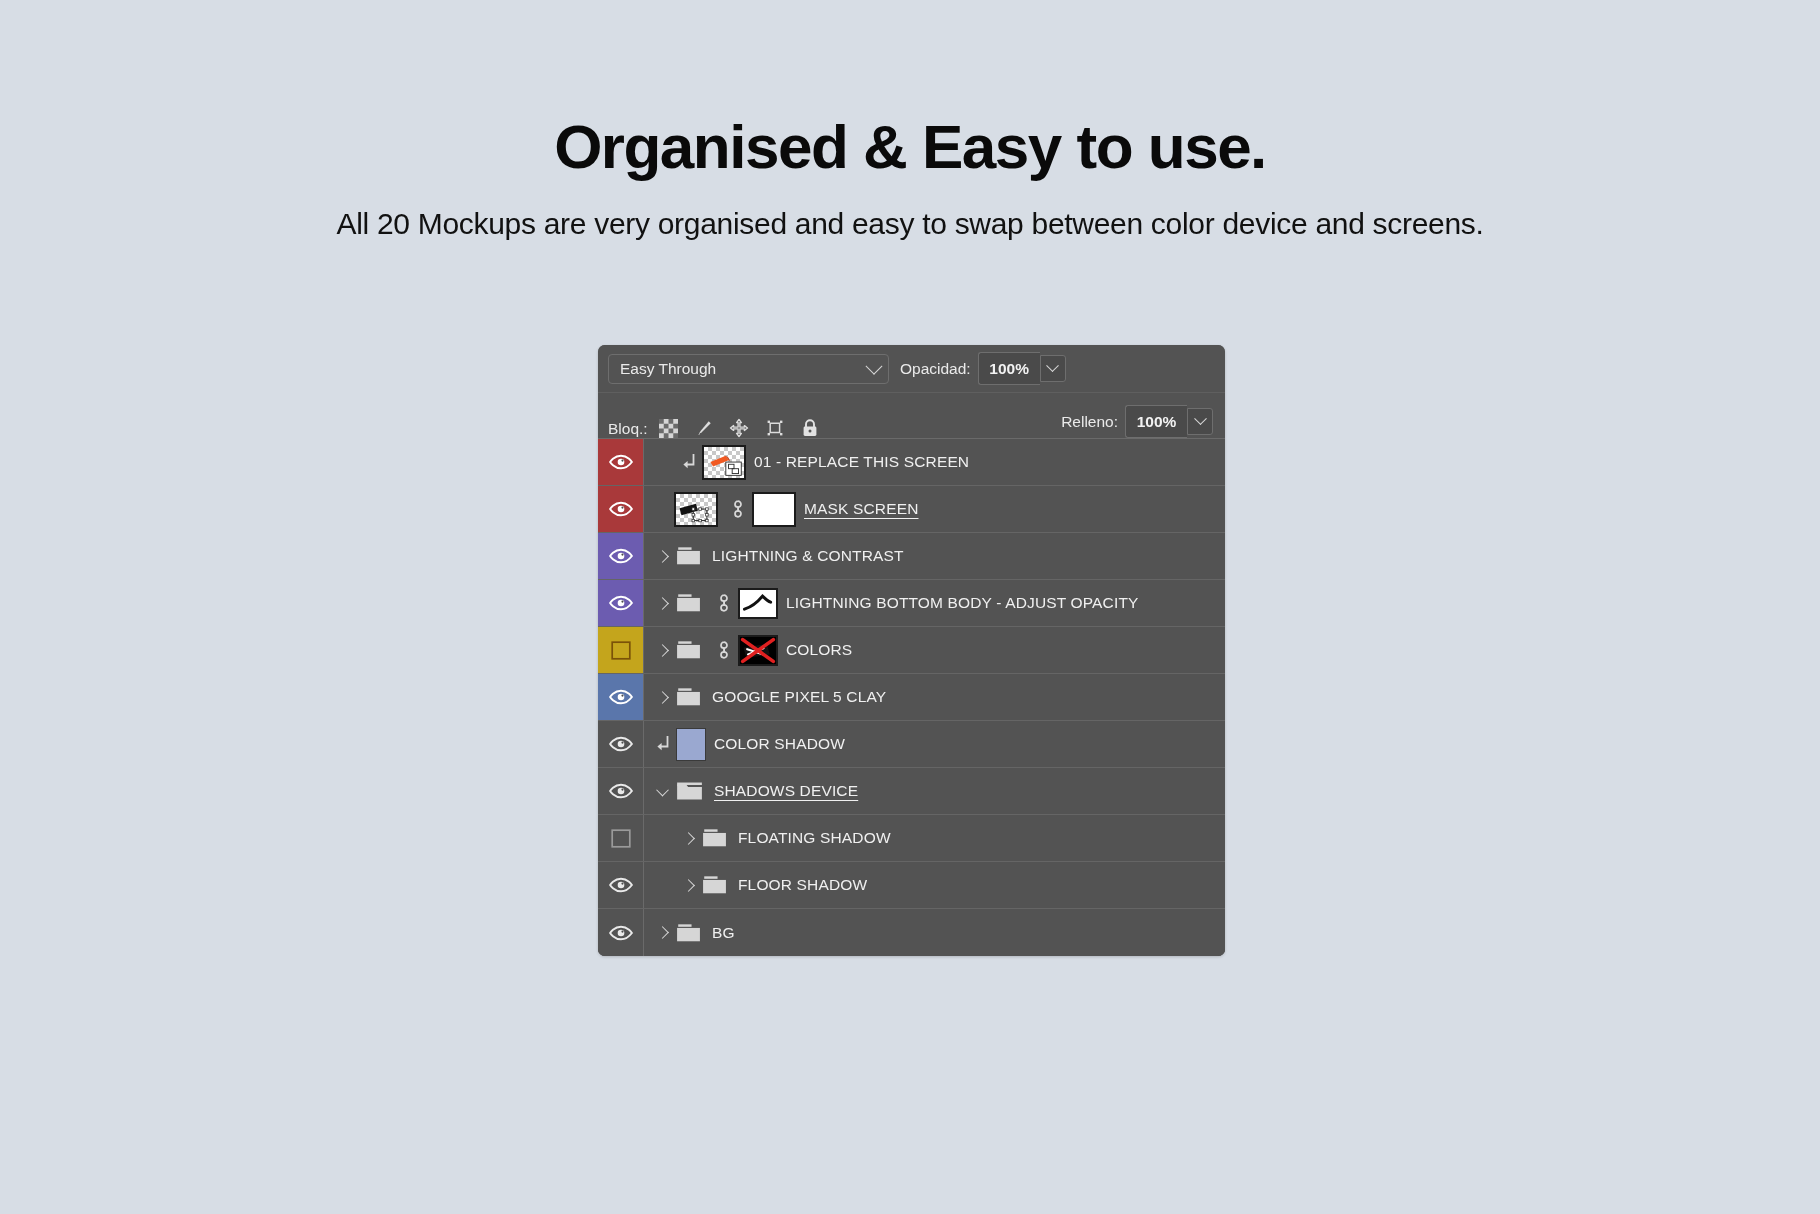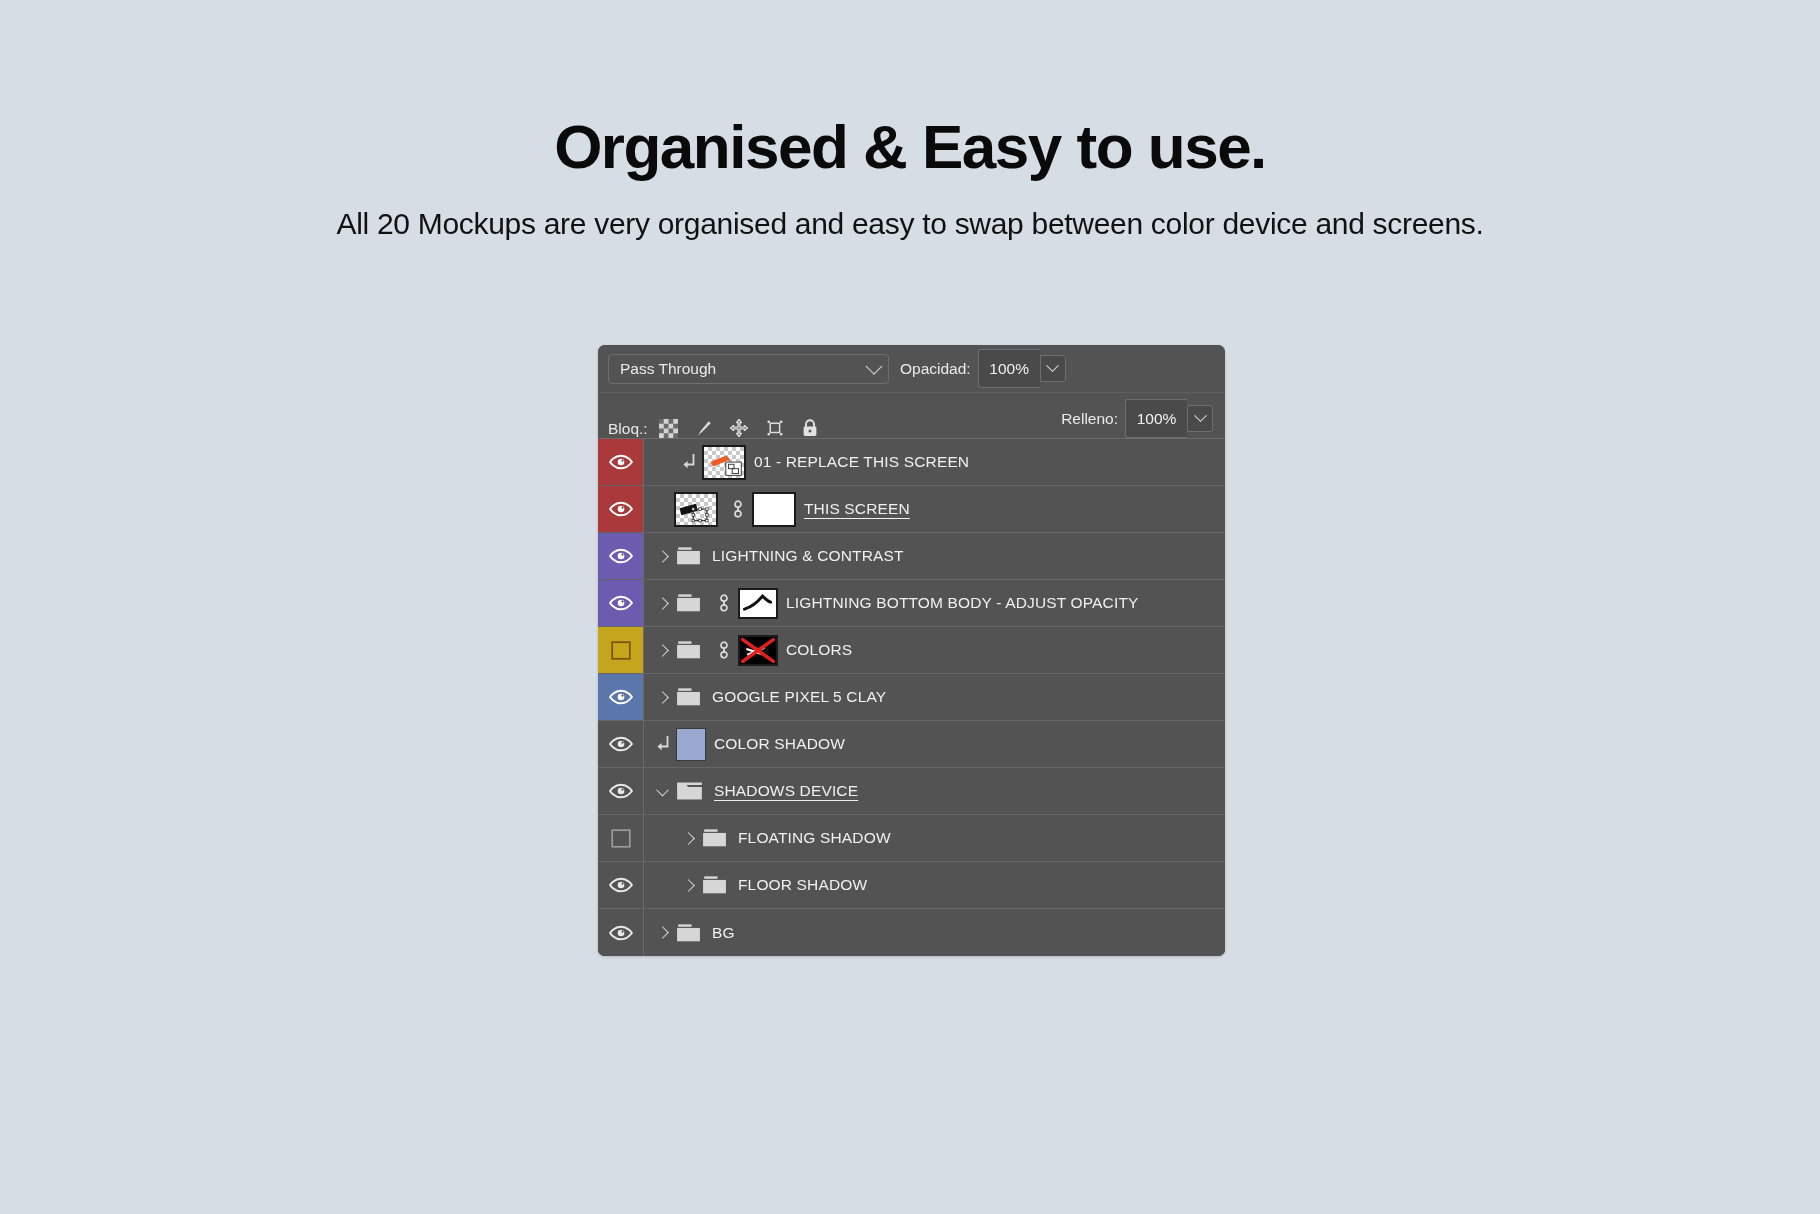--- a/index.html
+++ b/index.html
@@ -58,25 +58,25 @@
   }
   .chev{
     display:inline-block; width:11px; height:11px;
     border-right:1.7px solid #d6d6d6; border-bottom:1.7px solid #d6d6d6;
     transform:rotate(45deg) translate(-2px,-2px);
   }
   .chev.sm{width:8px;height:8px;border-width:1.6px;}
   .oplabel{margin-left:11px; font-size:15.5px; color:#eaeaea; white-space:nowrap;}
   .numfield{
     margin-left:7px;
-    height:39px; min-width:62px;
+    height:33px; min-width:62px;
     background:#4a4a4a; border:1px solid #6e6e6e; border-right:none;
     border-radius:3px 0 0 3px;
     display:flex;align-items:center;justify-content:center;
-    font-size:15.5px; color:#f2f2f2; box-sizing:border-box; padding:0 8px;
+    font-size:15.5px; color:#f2f2f2; box-sizing:border-box; padding:0 8px;font-weight:bold;
   }
   .numstep{
     height:27px; width:26px;
     background:#4a4a4a; border:1px solid #6e6e6e;
     border-radius:0 3px 3px 0;
     display:flex;align-items:center;justify-content:center;box-sizing:border-box;
   }
 
   
   .lockbar{
@@ -162,21 +162,21 @@
 
 <div class="headline-wrap">
   <h1 class="headline">Organised &amp; Easy to use.</h1>
   <p class="subhead">All 20 Mockups are very organised and easy to swap between color device and screens.</p>
 </div>
 
 <div class="panel">
 
   <div class="topbar">
     <div class="blendselect">
-      <span>Pass Through</span>
+      <span>Easy Through</span>
       <span class="chev"></span>
     </div>
     <span class="oplabel">Opacidad:</span>
     <div class="numfield">100%</div>
     <div class="numstep">
       <span class="chev sm"></span>
     </div>
   </div>
 
   <div class="lockbar">
@@ -290,21 +290,21 @@
       </g>
     </svg></span>
           <span class="linkmark">
             <svg width="14" height="22" viewBox="0 0 14 22">
   <path d="M7 3.2 a3 3 0 1 1 0 6 a3 3 0 1 1 0 -6" fill="none" stroke="#d8d8d8" stroke-width="1.7"></path>
   <path d="M7 12.8 a3 3 0 1 1 0 6 a3 3 0 1 1 0 -6" fill="none" stroke="#d8d8d8" stroke-width="1.7"></path>
   <rect x="6.1" y="8.4" width="1.9" height="5.4" fill="#d8d8d8"></rect>
 </svg>
           </span>
           <span class="thumb" style="background:#fff"></span>
-          <span class="lbl u">THIS SCREEN</span>
+          <span class="lbl u">MASK SCREEN</span>
         </div>
       </div>
       <div class="row">
         <div class="eyecell" style="background: rgb(108, 92, 176);">
           <svg width="24" height="16" viewBox="0 0 26 16">
   <path d="M13 1.2 C5.5 1.2 1.2 8 1.2 8 S5.5 14.8 13 14.8 S24.8 8 24.8 8 S20.5 1.2 13 1.2 Z" fill="none" stroke="#ffffff" stroke-width="2.1"></path>
   <circle cx="13" cy="8" r="3.6" fill="#ffffff"></circle>
   <circle cx="14.6" cy="6.4" r="1.2" fill="#4b4b4b"></circle>
 </svg>
         </div>

